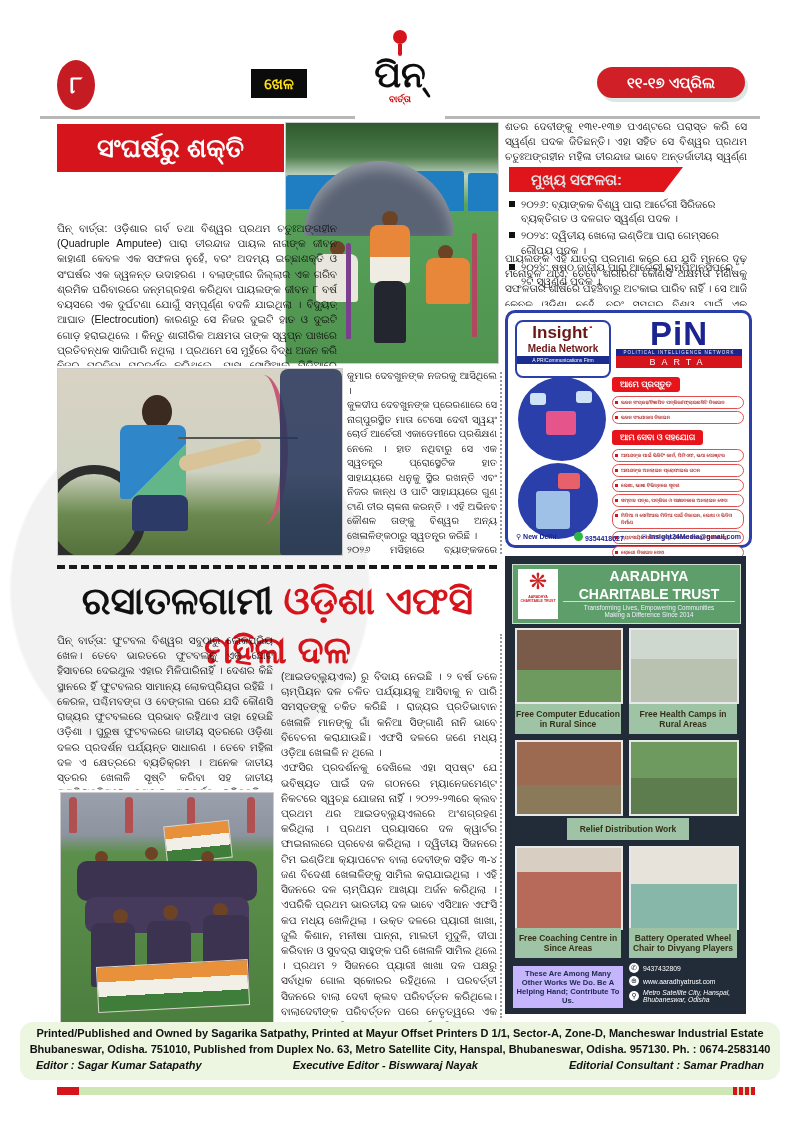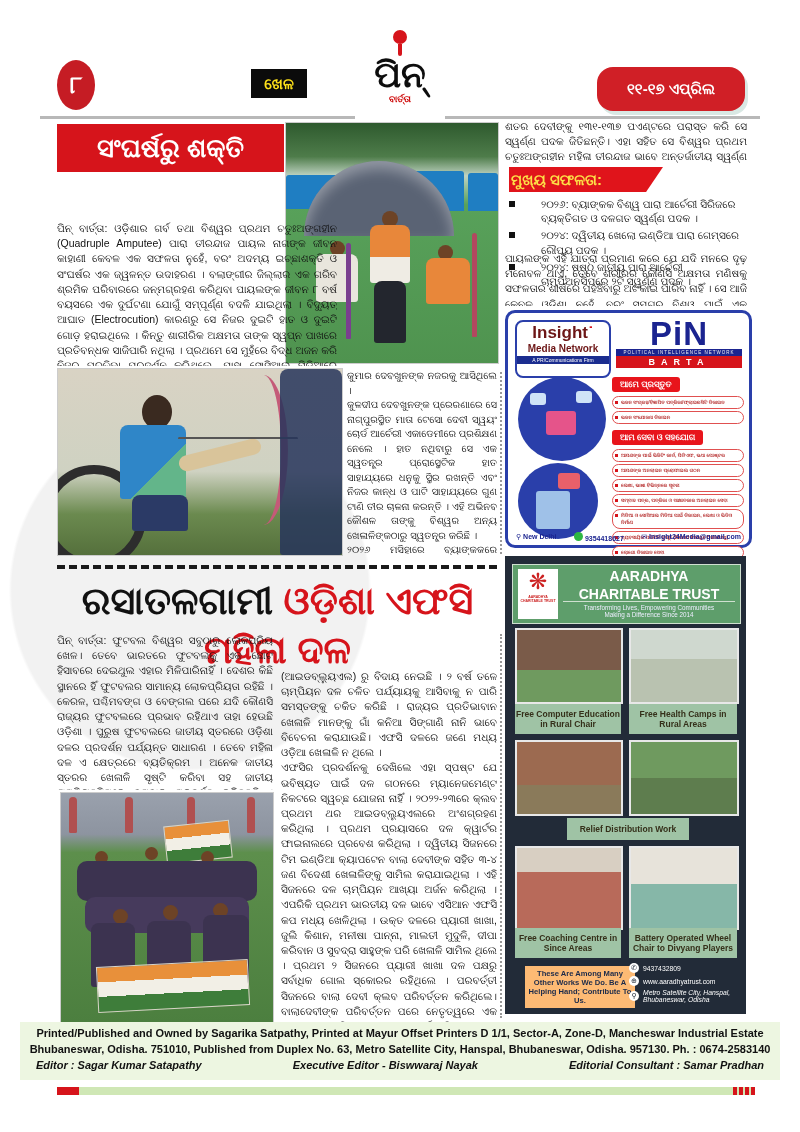--- a/index.html
+++ b/index.html
@@ -11,36 +11,36 @@
   .pagenum{left:57px;top:60px;width:38px;height:50px;background:#c51c24;border-radius:50%;
            color:#fff;font-size:24px;font-weight:bold;}
   .rule{top:116px;height:3px;background:#b8b8b8;}
   .tab{left:251px;top:69px;width:56px;height:29px;background:#0b0b0b;color:#ffe21a;
        font-size:15px;font-weight:bold;}
   .masthead{left:348px;top:30px;width:104px;text-align:center;}
   .pinhead{width:14px;height:14px;border-radius:50%;background:#d6141b;margin:0 auto;}
   .pinstem{width:4px;height:12px;background:#d6141b;margin:0 auto;border-radius:0 0 3px 3px;}
   .mast-title{font-size:36px;font-weight:bold;color:#0d0d0d;line-height:1.05;}
   .mast-sub{font-size:9px;color:#c00;font-weight:bold;}
-  .datepill{left:597px;top:67px;width:148px;height:44px;background:#d01f26;border-radius:16px;
+  .datepill{left:597px;top:67px;width:148px;height:31px;background:#d01f26;border-radius:16px;
             color:#fff;font-size:15px;font-weight:bold;box-shadow:3px 4px 0 #d9e8e4;}
   
   .kicker{left:57px;top:124px;width:227px;height:48px;background:#d6141b;color:#fff;
           font-size:26px;font-weight:bold;}
   .headline1{left:57px;top:174px;width:280px;text-align:center;color:#1b1bd0;
              font-size:44px;font-weight:bold;line-height:1;}
   .body{font-size:10.5px;line-height:1.45;text-align:justify;overflow:hidden;white-space:pre-line;}
   .a1c1{left:57px;top:221px;width:280px;height:145px;}
   .a1c2{left:347px;top:369px;width:150px;height:186px;font-size:10px;}
   .rc1{left:505px;top:119px;width:242px;height:46px;}
-  .rcbanner{left:509px;top:167px;width:152px;height:25px;background:#e0141b;color:#fde047;
-            font-size:15px;font-weight:bold;padding-left:2px;display:flex;align-items:center;
+  .rcbanner{left:509px;top:167px;width:152px;height:25px;background:#e0141b;color:#e5e5e5;
+            font-size:15px;font-weight:bold;padding-left:22px;display:flex;align-items:center;
             clip-path:polygon(0 0,100% 0,89% 100%,0 100%);}
   .rcbullets{left:509px;top:197px;width:238px;font-size:10.5px;line-height:1.35;}
-  .rcbullets .b{display:flex;margin-bottom:3px;gap:20px;}
+  .rcbullets .b{display:flex;margin-bottom:3px;}
   .rcbullets .sq{width:6px;height:6px;background:#111;margin:4px 6px 0 0;flex:none;}
   .rc2{left:505px;top:251px;width:242px;height:55px;}
   
   .photo{overflow:hidden;border:1px solid #ccc;}
   .ph1{left:285px;top:122px;width:212px;height:240px;background:linear-gradient(180deg,#2e5a2e 0%,#4e7c4a 14%,#bfd3c2 22%,#58a15a 34%,#4f934f 100%);}
   .ph1 .tent{position:absolute;background:#1f7ec2;border-radius:3px 3px 0 0;}
   .ph1 .umb{position:absolute;left:18px;top:38px;width:150px;height:75px;background:#5a6374;
             border-radius:150px 150px 0 0;box-shadow:inset 0 8px 14px rgba(255,255,255,.35);}
   .fig{position:absolute;border-radius:8px 8px 3px 3px;}
   .head{position:absolute;border-radius:50%;background:#6d4326;}
@@ -52,21 +52,21 @@
   
   .insight{left:505px;top:310px;width:241px;height:232px;background:#fff;border:3px solid #2a3faa;border-radius:10px;}
   .inscard{position:absolute;left:7px;top:7px;width:92px;height:54px;border:2px solid #2a3faa;border-radius:8px;text-align:center;overflow:hidden;background:#fff;}
   .insbrand{font-size:17px;font-weight:bold;color:#6d1616;line-height:1.1;margin-top:2px;}
   .insbrand i{color:#d6141b;font-style:normal;}
   .inssub{font-size:10px;font-weight:bold;color:#6d1616;}
   .instag{background:#1b2d8f;color:#fff;font-size:5px;padding:1px 0;margin-top:2px;}
   .pinlogo{position:absolute;right:7px;top:5px;width:126px;text-align:center;}
   .pinword{font-size:33px;font-weight:900;color:#1b2490;letter-spacing:1px;line-height:.95;}
   .pinband1{background:#1b2490;color:#eee;font-size:4.5px;letter-spacing:1px;padding:1px 0;}
-  .pinband2{background:#d6141b;color:#fff;font-size:9px;font-weight:bold;letter-spacing:6px;padding:1px 0;}
+  .pinband2{background:#d6141b;color:#fff;font-size:9px;font-weight:normal;letter-spacing:6px;padding:1px 0;}
   .inscirc{position:absolute;left:10px;width:88px;height:84px;border-radius:50%;background:#2a3faa;overflow:hidden;}
   .inscirc .blob{position:absolute;background:#cfe3f7;border-radius:3px;}
   .pillhead{background:#e8141b;color:#fff;font-size:8.5px;font-weight:bold;border-radius:3px;
             padding:2px 8px;display:inline-block;margin:2px 0;}
   .pill{border:1px solid #e05050;border-radius:8px;font-size:5px;color:#b52c2c;font-weight:bold;
         padding:2px 4px 2px 8px;margin:2px 0;position:relative;background:#fff;}
   .pill:before{content:"";position:absolute;left:2px;top:4px;width:3px;height:3px;background:#d6141b;}
   .insright{position:absolute;left:104px;top:60px;width:132px;}
   .insfoot{position:absolute;left:8px;right:8px;bottom:3px;display:flex;justify-content:space-between;
            align-items:center;font-size:7px;font-weight:bold;color:#1b2490;}
@@ -75,36 +75,36 @@
   .trust{left:505px;top:556px;width:241px;height:458px;background:#222b38;}
   .theader{position:absolute;left:7px;top:8px;width:227px;height:58px;background:#5e9e6b;border:1px solid #cfe0d0;}
   .tlogo{position:absolute;left:5px;top:4px;width:40px;height:50px;background:#fff;text-align:center;}
   .tlogo .fl{font-size:22px;color:#c22;line-height:1.2;}
   .tlogo .tx{font-size:3.5px;color:#c22;font-weight:bold;}
   .tname{position:absolute;left:50px;top:3px;width:172px;text-align:center;color:#fff;font-weight:bold;font-size:14px;line-height:1.25;}
   .ttag{position:absolute;left:50px;top:36px;width:172px;text-align:center;color:#eef;font-size:6.3px;border-top:1px solid #cfe0d0;padding-top:2px;}
   .tphoto{position:absolute;border:2px solid #e8e8e8;overflow:hidden;}
   .tcap{position:absolute;background:#9fc3a5;color:#35301a;font-weight:bold;font-size:8.5px;
         text-align:center;display:flex;align-items:center;justify-content:center;line-height:1.2;padding:1px;}
-  .tnote{position:absolute;left:20px;top:410px;width:108px;height:40px;background:#fdba74;color:#1b2a4a;
+  .tnote{position:absolute;left:8px;top:410px;width:108px;height:40px;background:#c4b5fd;color:#1b2a4a;
          font-size:7.6px;font-weight:bold;text-align:center;display:flex;align-items:center;padding:1px;}
   .tcontacts{position:absolute;left:124px;top:404px;width:112px;color:#fff;font-size:6.8px;}
   .tcontacts .row{display:flex;align-items:center;margin:3px 0;border-bottom:0;}
   .tcontacts .ic{width:10px;height:10px;border-radius:50%;background:#fff;color:#222b38;font-size:7px;
                  display:flex;align-items:center;justify-content:center;margin-right:4px;flex:none;}
   
   .dashes{left:57px;top:565px;width:440px;border-top:4px dashed #1a1a1a;}
   .headline2{left:57px;top:577px;width:441px;text-align:center;font-size:38px;font-weight:bold;line-height:1.3;}
   .headline2 .red{color:#d6141b;}
   .a2c1{left:57px;top:633px;width:216px;height:157px;}
   .a2c2{left:281px;top:633px;width:216px;height:388px;margin-top:36px;}
   .vdots{border-left:2px dotted #999;width:0;}
   
   .footer{left:20px;top:1022px;width:760px;height:58px;background:#edf6e1;text-align:center;
-          font-size:11px;font-weight:bold;line-height:1.45;padding-top:4px;box-sizing:border-box;}
+          font-size:11px;font-weight:bold;line-height:1.45;padding-top:4px;box-sizing:border-box;border-radius:13px;}
   .fline3{display:flex;justify-content:space-between;padding:0 16px;font-style:italic;}
   .strip{left:57px;top:1087px;width:698px;height:8px;background:#cfe7b5;}
   .strip .rl{position:absolute;left:0;top:0;width:22px;height:8px;background:#d6141b;}
   .strip .rt{position:absolute;top:0;width:4px;height:8px;background:#d6141b;}
   .wm{left:-20px;top:380px;width:420px;height:420px;border-radius:50%;
       background:radial-gradient(circle,rgba(0,0,0,0.05) 0 60%,transparent 61%);}
 </style>
 </head>
 <body>
 
@@ -237,21 +237,21 @@
         <div>AARADHYA</div>
         <div>CHARITABLE TRUST</div>
       </div>
       <div class="ttag">
         <div>Transforming Lives, Empowering Communities</div>
         <div>Making a Difference Since 2014</div>
       </div>
     </div>
     <div class="tphoto" style="left:10px;top:72px;width:104px;height:72px;background:linear-gradient(180deg,#7a5b49 0 55%,#6f9a5f 55% 100%);"></div>
     <div class="tphoto" style="left:124px;top:72px;width:106px;height:72px;background:linear-gradient(180deg,#cfd8cf 0 40%,#b9c2b0 40% 100%);"></div>
-    <div class="tcap" style="left:10px;top:148px;width:104px;height:28px;">Free Computer Education in Rural Chair</div>
+    <div class="tcap" style="left:10px;top:148px;width:104px;height:28px;">Free Computer Education in Rural Since</div>
     <div class="tcap" style="left:124px;top:148px;width:106px;height:28px;">Free Health Camps in Rural Areas</div>
     <div class="tphoto" style="left:10px;top:184px;width:104px;height:72px;background:linear-gradient(180deg,#9c6a50 0 60%,#8a7a5a 60% 100%);"></div>
     <div class="tphoto" style="left:124px;top:184px;width:106px;height:72px;background:linear-gradient(180deg,#6f9a5f 0 50%,#5e7d4e 50% 100%);"></div>
     <div class="tcap" style="left:62px;top:262px;width:120px;height:20px;">Relief Distribution Work</div>
     <div class="tphoto" style="left:10px;top:290px;width:104px;height:80px;background:linear-gradient(180deg,#d8cfc2 0 30%,#b86a5a 30% 100%);"></div>
     <div class="tphoto" style="left:124px;top:290px;width:106px;height:80px;background:linear-gradient(180deg,#e7e3da 0 45%,#86b7a8 45% 100%);"></div>
     <div class="tcap" style="left:10px;top:372px;width:104px;height:28px;">Free Coaching Centre in Since Areas</div>
     <div class="tcap" style="left:124px;top:372px;width:106px;height:28px;">Battery Operated Wheel Chair to Divyang Players</div>
     <div class="tnote">These Are Among Many Other Works We Do. Be A Helping Hand; Contribute To Us.</div>
     <div class="tcontacts">

